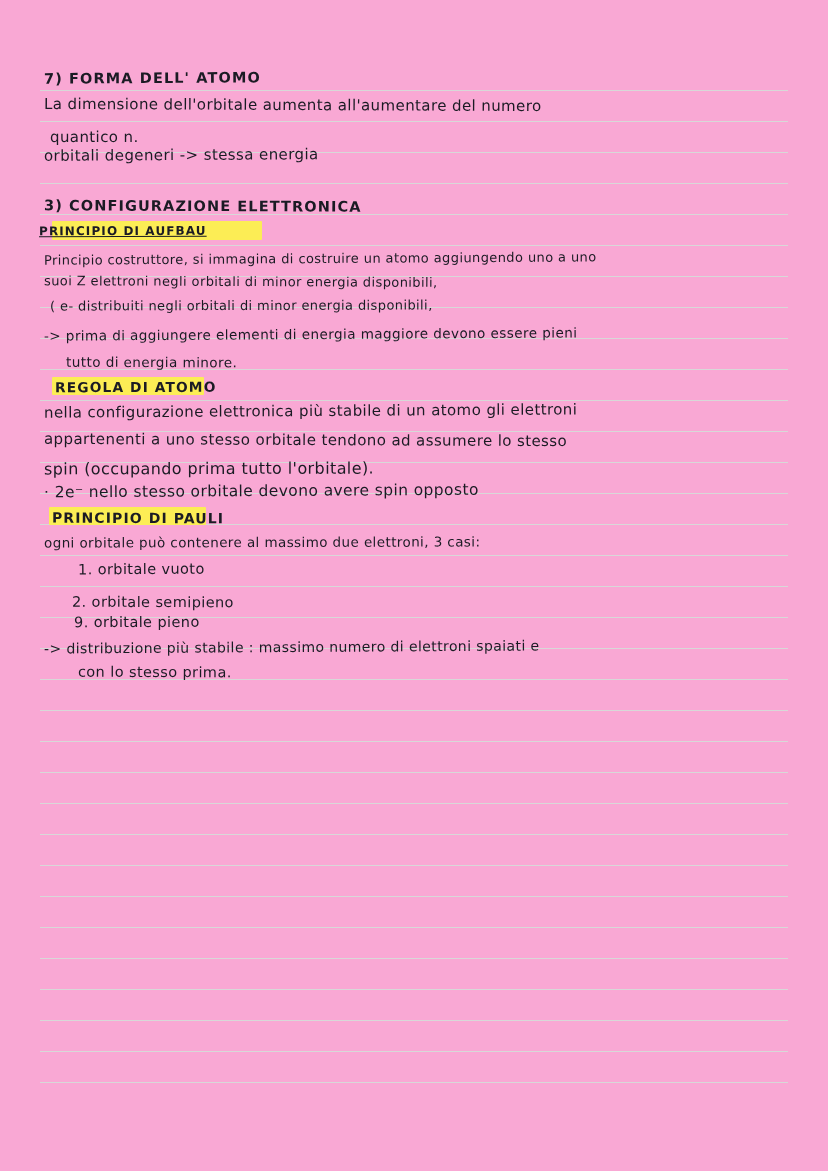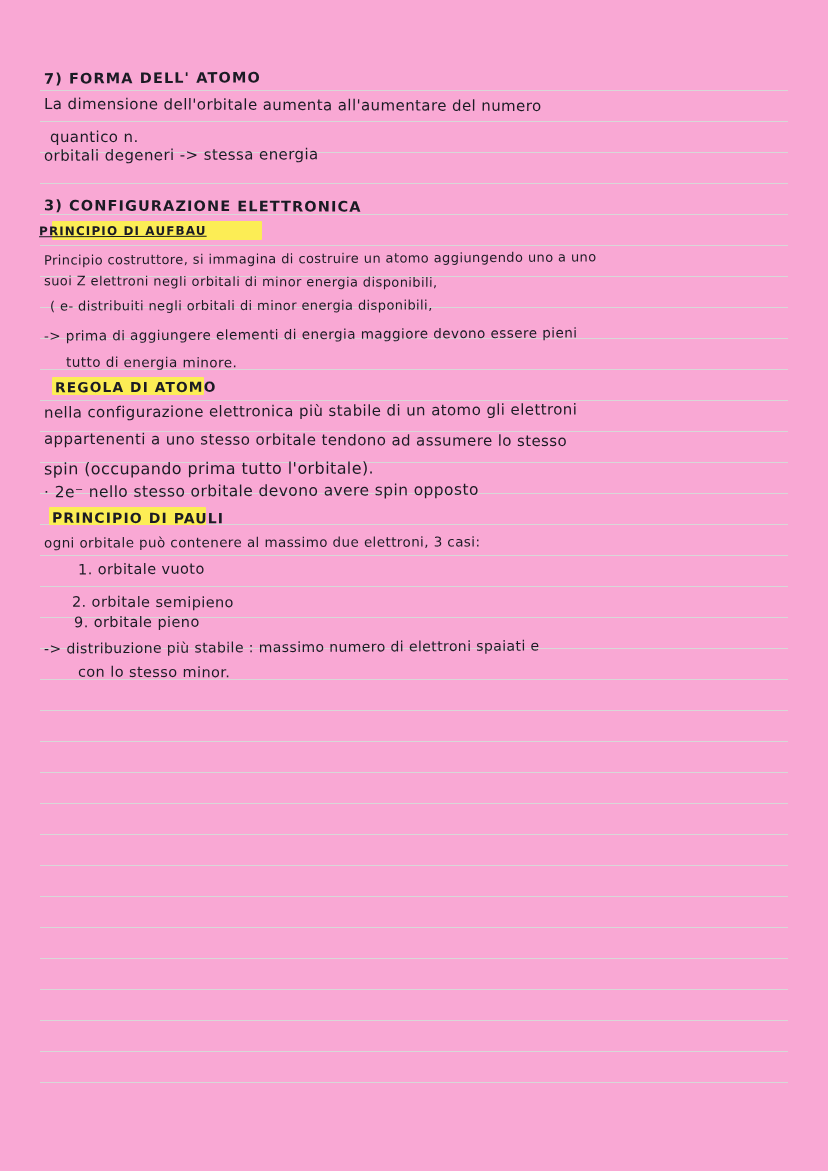--- a/index.html
+++ b/index.html
@@ -120,15 +120,15 @@
       <div class="hw s1" style="left: 44px; top: 404px; font-size: 15px; color: rgb(27, 27, 36);">nella configurazione elettronica più  stabile di un atomo gli elettroni</div>
       <div class="hw s2" style="left: 44px; top: 433px; font-size: 15px; color: rgb(27, 27, 36);">appartenenti a uno stesso orbitale tendono ad assumere lo stesso</div>
       <div class="hw s3" style="left: 44px; top: 461px; font-size: 16px; color: rgb(27, 27, 36);">spin (occupando prima tutto l'orbitale).</div>
       <div class="hw s1" style="left: 44px; top: 484px; font-size: 15.5px; color: rgb(27, 27, 36);">· 2e⁻ nello stesso orbitale devono avere spin opposto</div>
       <div class="hw s2 caps ttl" style="left: 52px; top: 511px; font-size: 14px; color: rgb(27, 27, 36);">PRINCIPIO DI PAULI</div>
       <div class="hw s3" style="left: 44px; top: 536px; font-size: 13.5px; color: rgb(27, 27, 36);">ogni orbitale può contenere al massimo  due elettroni, 3 casi:</div>
       <div class="hw s1" style="left: 78px; top: 562px; font-size: 14.5px; color: rgb(27, 27, 36);">1. orbitale vuoto</div>
       <div class="hw s2" style="left: 72px; top: 588px; font-size: 14.5px; color: rgb(27, 27, 36); margin-top: 7px;">2. orbitale semipieno</div>
       <div class="hw s3" style="left: 74px; top: 615px; font-size: 14.5px; color: rgb(27, 27, 36);">9. orbitale pieno</div>
       <div class="hw s1" style="left: 44px; top: 640px; font-size: 14px; color: rgb(27, 27, 36);">-&gt; distribuzione più stabile : massimo numero di elettroni spaiati e</div>
-      <div class="hw s2" style="left: 78px; top: 665px; font-size: 14.5px; color: rgb(27, 27, 36);">con lo stesso minor.</div>
+      <div class="hw s2" style="left: 78px; top: 665px; font-size: 14.5px; color: rgb(27, 27, 36);">con lo stesso prima.</div>
     </div>
 </div>
 
 </body></html>

